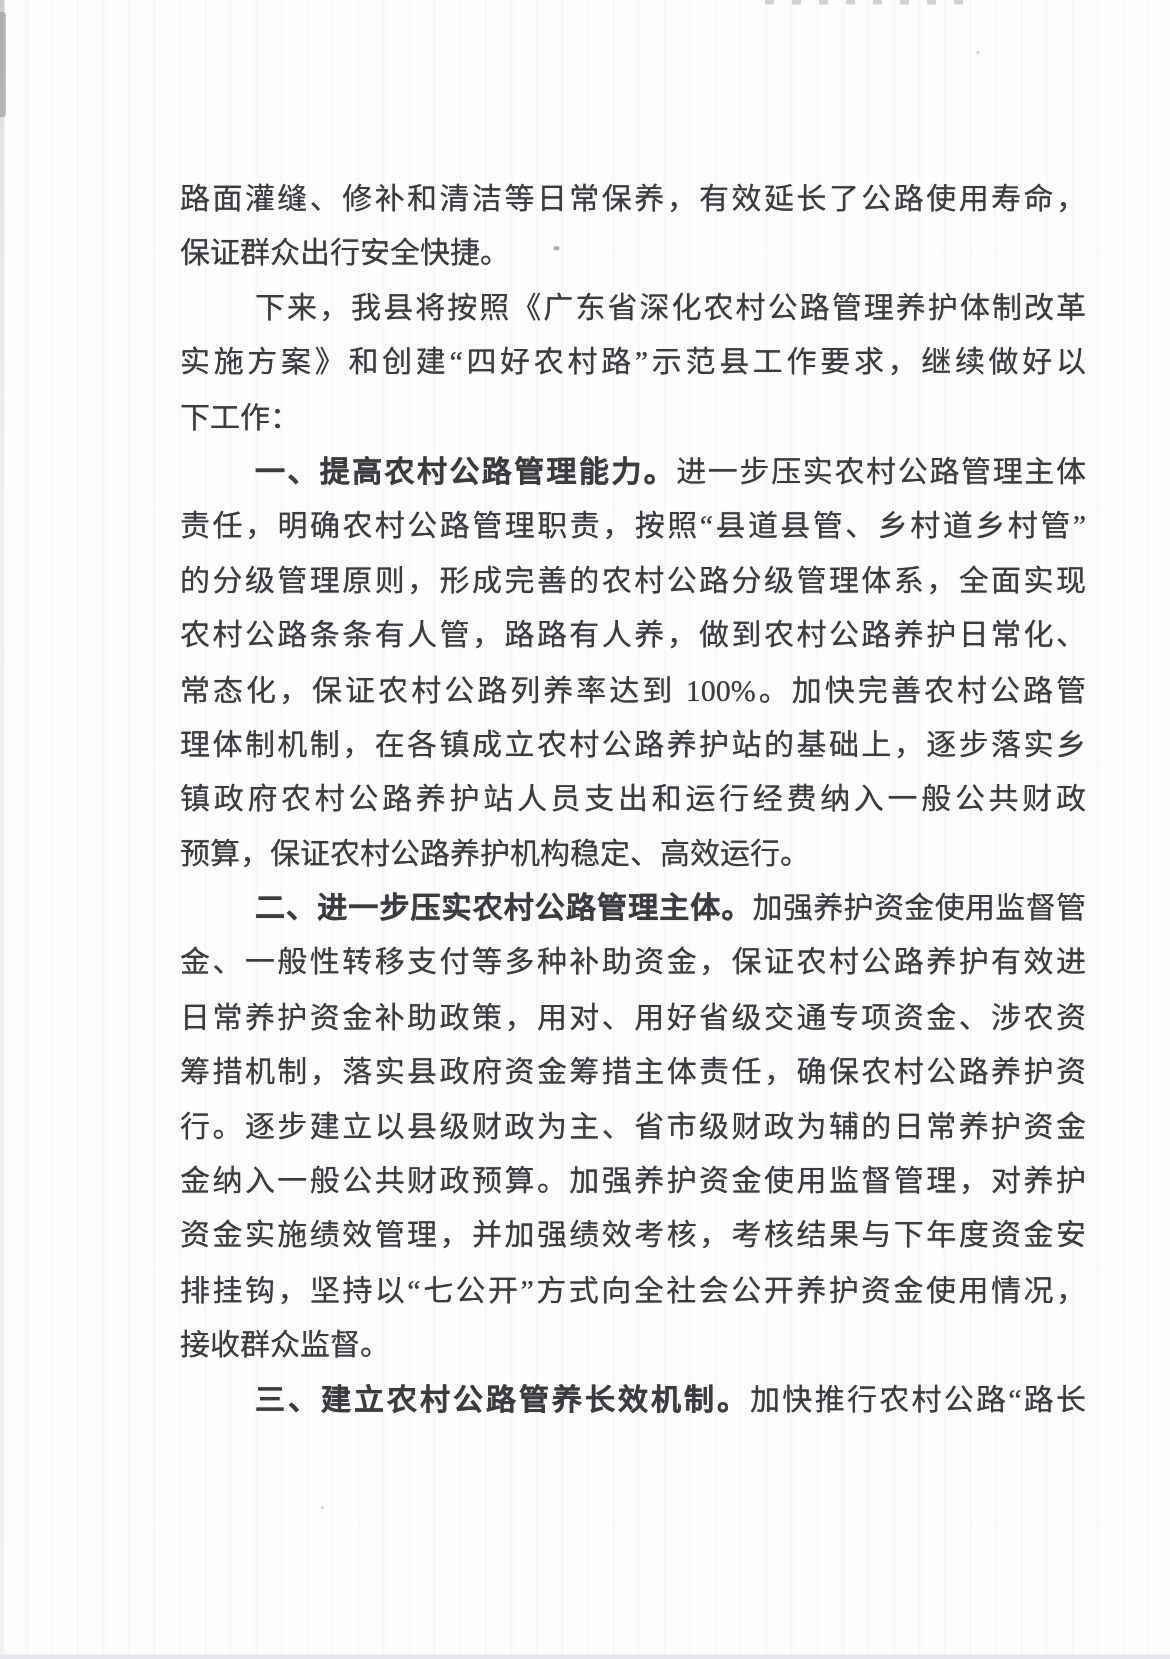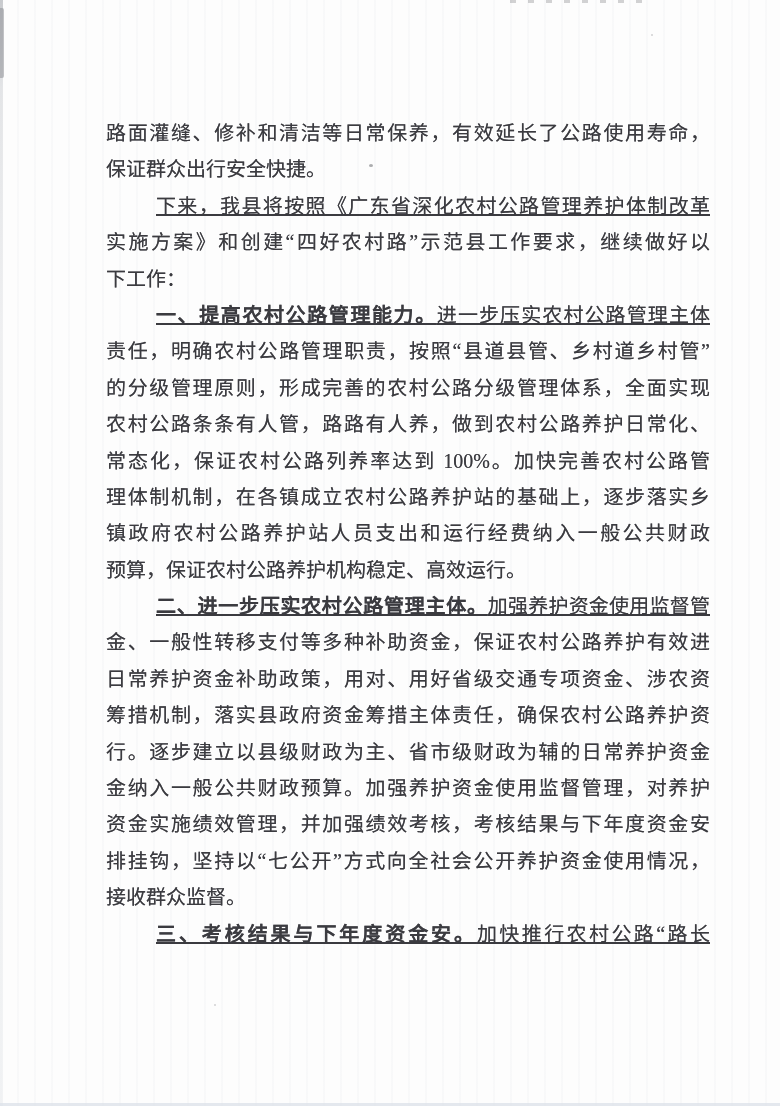--- a/index.html
+++ b/index.html
@@ -64,39 +64,38 @@
     opacity: 0.55;
   }
   .speck.s1 { left: 369px; top: 164px; width: 4px; height: 3px; }
   .speck.s2 { left: 651px; top: 34px;  width: 2px; height: 2px; opacity:.3; }
   .speck.s3 { left: 214px; top: 1004px; width: 2px; height: 2px; opacity:.3; }
   .speck.s4 { left: 536px; top: 751px; width: 2px; height: 2px; opacity:.25; }
 
   
   .text-block {
     position: absolute;
-    left: 106px;
+    left: 120px;
     top: 115px;
     width: 604px;
     color: var(--ink, #3b3b40);
     font-size: 20px;
     line-height: 36.4px;
     text-shadow: 0 0 0.5px rgba(70, 70, 75, 0.75);
   }
   .doc-line {
     height: 36.4px;
     overflow: hidden;
     text-align: justify;
     text-align-last: justify;
     text-justify: inter-character;
     white-space: normal;
   }
   .doc-line.indent {
     text-indent: 50px;
-    text-decoration: underline;
   }
   .doc-line.para-end {
     text-align-last: left;
   }
   .lead-bold {
     font-weight: 700;
     letter-spacing: 0.5px;
     margin-top: 40px;
   }
 </style>
@@ -122,21 +121,21 @@
       <div class="doc-line para-end"><span>预算，保证农村公路养护机构稳定、高效运行。</span></div>
       <div class="doc-line indent"><span class="lead-bold">二、进一步压实农村公路管理主体。</span><span>加强养护资金使用监督管理</span></div>
       <div class="doc-line"><span>金、一般性转移支付等多种补助资金，保证农村公路养护有效进</span></div>
       <div class="doc-line"><span>日常养护资金补助政策，用对、用好省级交通专项资金、涉农资</span></div>
       <div class="doc-line"><span>筹措机制，落实县政府资金筹措主体责任，确保农村公路养护资</span></div>
       <div class="doc-line"><span>行。逐步建立以县级财政为主、省市级财政为辅的日常养护资金</span></div>
       <div class="doc-line"><span>金纳入一般公共财政预算。加强养护资金使用监督管理，对养护</span></div>
       <div class="doc-line"><span>资金实施绩效管理，并加强绩效考核，考核结果与下年度资金安</span></div>
       <div class="doc-line"><span>排挂钩，坚持以“七公开”方式向全社会公开养护资金使用情况，</span></div>
       <div class="doc-line para-end"><span>接收群众监督。</span></div>
-      <div class="doc-line indent"><span class="lead-bold">三、考核结果与下年度资金安。</span><span>加快推行农村公路“路长</span></div>
+      <div class="doc-line indent"><span class="lead-bold">三、建立农村公路管养长效机制。</span><span>加快推行农村公路“路长</span></div>
     </div>
 
   <div class="edge-left"></div>
   <div class="edge-left-smudge"></div>
   <div class="edge-top-marks"></div>
   <div class="edge-bottom"></div>
   <div class="speck s1"></div>
   <div class="speck s2"></div>
   <div class="speck s3"></div>
   <div class="speck s4"></div>

